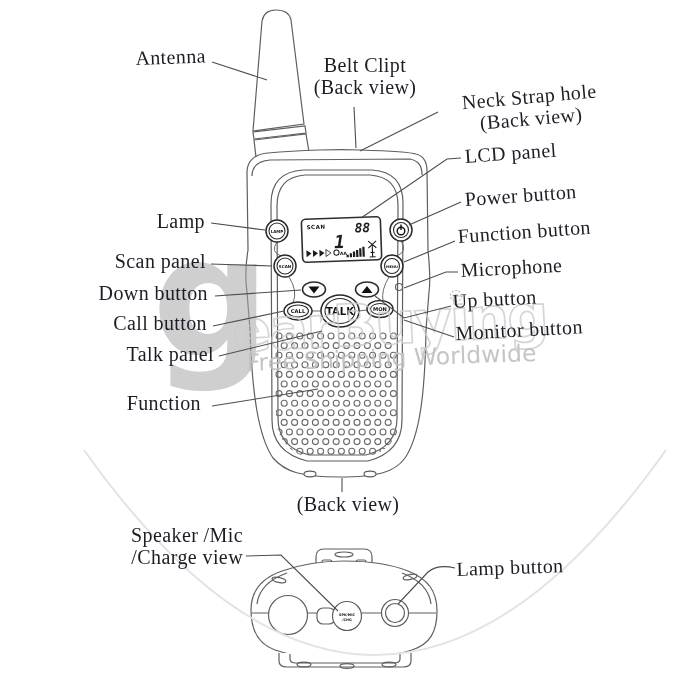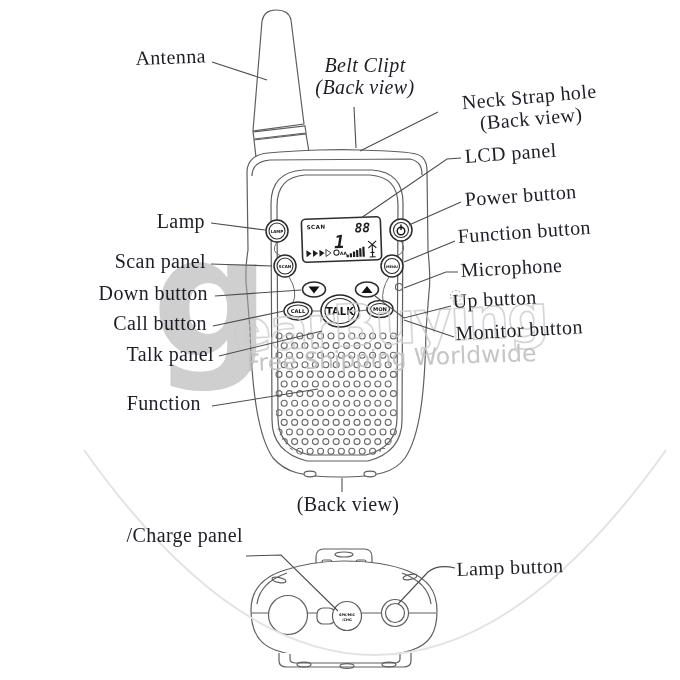--- a/index.html
+++ b/index.html
@@ -352,21 +352,21 @@
     <path class="leader" d="M 213 326 L 284 311"></path>
     <path class="leader" d="M 219 356 L 322 331"></path>
     <path class="leader" d="M 212 406 L 318 389"></path>
     <path class="leader" d="M 342 478 L 342 492"></path>
     <path class="leader" d="M 246 556 L 281 555 L 338 611"></path>
     <path class="leader" d="M 455 568 Q 438 564 428 572 L 398 604"></path>
   </svg>
 
   <div class="lbl rgt" style="top:47px;  right:474px; transform:rotate(-2deg);">Antenna</div>
 
-  <div class="lbl ctr" style="top:54px;  left:305px; width:120px;font-style:italic;">
+  <div class="lbl ctr" style="top:54px;  left:305px; width:120px;">
     <div>Belt Clipt</div>
     <div>(Back view)</div>
   </div>
 
   <div class="lbl ctr" style="top:93px; left:441px; width:175px; transform:rotate(-5deg);">
     <div>Neck Strap hole</div>
     <div>(Back view)</div>
   </div>
 
   <div class="lbl" style="top:145px; left:464px; transform:rotate(-4deg);">LCD panel</div>
@@ -381,18 +381,19 @@
   <div class="lbl rgt" style="top:282px; right:472px;text-align:center;">Down button</div>
   <div class="lbl rgt" style="top:312px; right:473px;text-align:center;">Call button</div>
   <div class="lbl rgt" style="top:343px; right:466px;">Talk panel</div>
   <div class="lbl rgt" style="top:392px; right:479px;">Function</div>
 
   <div class="lbl ctr" style="top:493px; left:248px; width:200px;">
     <div>(Back view)</div>
   </div>
 
   <div class="lbl rgt" style="top:524px; right:437px;">
-    <div>/Charge panel</div>
+    <div>Speaker /Mic</div>
+    <div>/Charge view</div>
   </div>
 
   <div class="lbl" style="top:558px; left:456px; transform:rotate(-2deg);">Lamp button</div>
 
 </div>
 
 </body></html>

